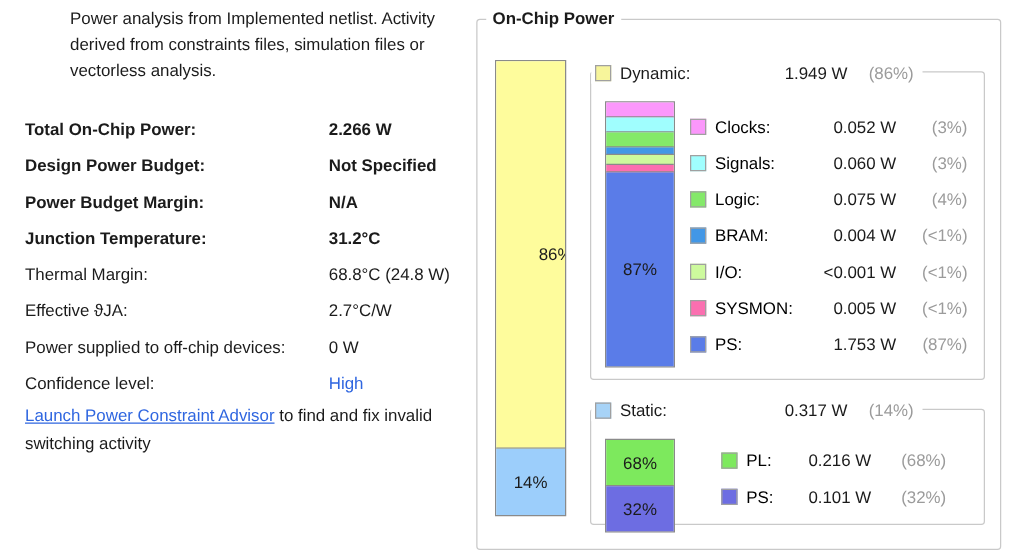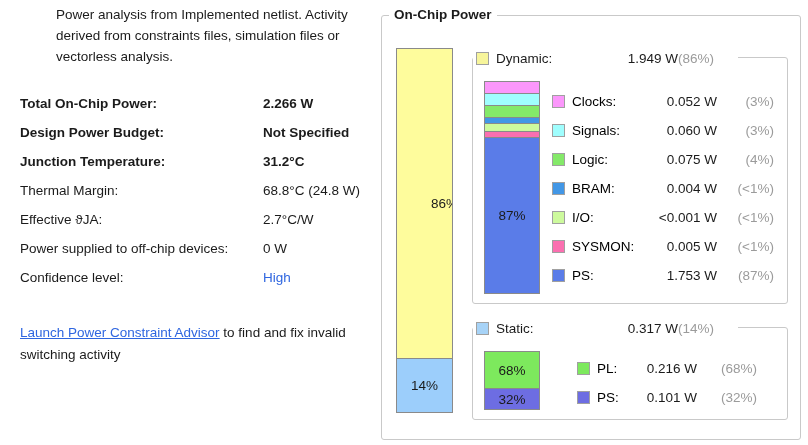--- a/index.html
+++ b/index.html
@@ -23,24 +23,24 @@
   .bar .seg:not(:last-child){border-bottom:1px solid #8a8a8a;}
   .main-bar{left:396px;top:48px;width:57px;height:365px;}
   
   .subpanel{border:1px solid #c9c9c9;border-radius:3px;}
   .subpanel.dynamic{left:472px;top:57px;width:314px;height:245px;}
   .subpanel.static{left:472px;top:327px;width:314px;height:91px;}
   .subheader{position:absolute;top:-9px;left:0;height:18px;background:#fff;display:flex;align-items:center;
     padding-left:3px;padding-right:7px;font-size:13.5px;}
   .subheader .lbl{width:125px;}
   .subheader .val{width:57px;text-align:right;}
-  .subheader .pct{width:53px;color:#9b9b9b;}
+  .subheader .pct{width:53px;text-align:right;color:#9b9b9b;}
   .swatch{width:13px;height:13px;box-sizing:border-box;border:1px solid #a0a0a0;margin-right:7px;flex:none;}
   .dyn-bar{left:11px;top:23px;width:56px;height:213px;}
-  .sta-bar{left:11px;top:23px;width:56px;height:59px;}
+  .sta-bar{left:11px;top:23px;width:56px;height:75px;}
   .legend{display:flex;flex-direction:column;}
   .legend.dynamic-legend{left:79px;top:29px;}
   .legend.static-legend{left:104px;top:26px;}
   .legend-row{display:flex;align-items:center;height:29px;font-size:13.5px;}
   .legend-row .lbl{color:#000000;cursor:pointer;}
   .dynamic-legend .lbl{width:86px;}
   .dynamic-legend .val{width:59px;text-align:right;}
   .dynamic-legend .pct{width:57px;text-align:right;color:#9b9b9b;}
   .static-legend .lbl{width:40px;}
   .static-legend .val{width:60px;text-align:right;}
@@ -52,20 +52,24 @@
 <div class="abs desc">Power analysis from Implemented netlist. Activity derived from constraints files, simulation files or vectorless analysis.</div>
 
 <div class="abs info-rows">
   <div class="info-row bold">
     <span class="lbl">Total On-Chip Power:</span>
     <span class="val">2.266 W</span>
   </div>
   <div class="info-row bold">
     <span class="lbl">Design Power Budget:</span>
     <span class="val">Not Specified</span>
+  </div>
+  <div class="info-row bold">
+    <span class="lbl">Power Budget Margin:</span>
+    <span class="val">N/A</span>
   </div>
   <div class="info-row bold">
     <span class="lbl">Junction Temperature:</span>
     <span class="val">31.2°C</span>
   </div>
   <div class="info-row">
     <span class="lbl">Thermal Margin:</span>
     <span class="val">68.8°C (24.8 W)</span>
   </div>
   <div class="info-row">

